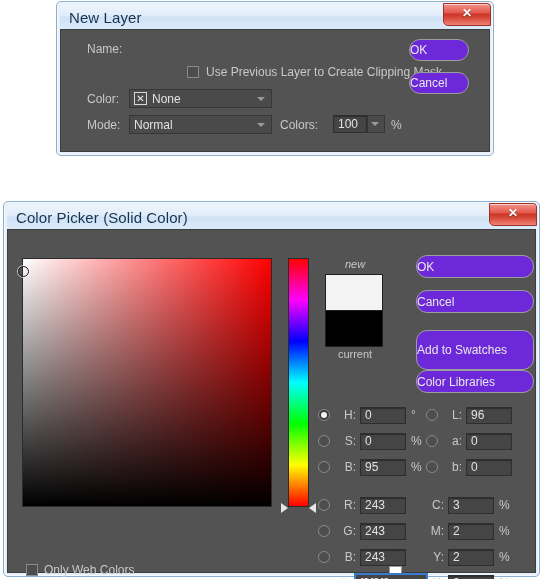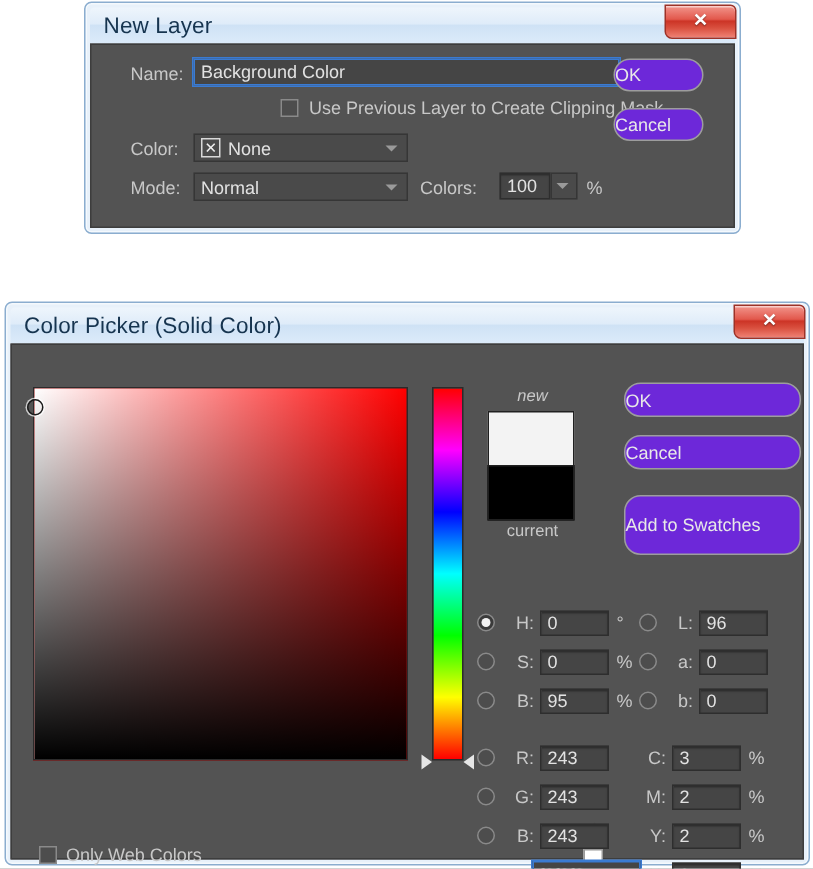--- a/index.html
+++ b/index.html
@@ -297,23 +297,20 @@
   <div class="win" id="new-layer">
     <div class="win-titlebar">
       <div class="win-title">New Layer</div>
       <div class="win-close">
         <div class="glyph">✕</div>
       </div>
     </div>
     <div class="win-body">
 
       <div class="lbl" style="position:absolute; left:26px; top:12px;">Name:</div>
-      <div class="field focused" style="position:absolute; left:68px; top:9px; width:284px; height:18px;">
-        <span>Background Color</span>
-      </div>
 
       <div class="cb" style="position:absolute; left:126px; top:36px;"></div>
       <div class="lbl" style="position:absolute; left:145px; top:35px;">Use Previous Layer to Create Clipping Mask</div>
 
       <div class="lbl" style="position:absolute; left:26px; top:62px;">Color:</div>
       <div class="select" style="position:absolute; left:68px; top:59px; width:143px; height:19px;">
         <span style="display:inline-flex;align-items:center;justify-content:center;width:13px;height:13px;border:1px solid #d8d8d8;font-size:10px;color:#efefef;margin-right:5px;box-sizing:border-box;">✕</span>
         <span>None</span>
         <span class="caret"></span>
       </div>
@@ -376,20 +373,23 @@
 
       <div class="pill" style="position:absolute; left:408px; top:25px; width:118px; height:23px;">
         <span>OK</span>
       </div>
       <div class="pill" style="position:absolute; left:408px; top:60px; width:118px; height:23px;">
         <span>Cancel</span>
       </div>
       <div class="pill" style="position:absolute; left:408px; top:100px; width:118px; height:40px;">
         <span>Add to Swatches</span>
       </div>
+      <div class="pill" style="position:absolute; left:408px; top:140px; width:118px; height:23px;">
+        <span>Color Libraries</span>
+      </div>
 
       <div class="num-row" style="left:310px; top:176px;">
         <span class="radio on"></span>
         <span class="lbl" style="width:20px; margin-left:6px;">H:</span>
         <span class="field num-in" style="margin-left:4px;">
           <span>0</span>
         </span>
         <span class="unit">°</span>
       </div>
       <div class="num-row" style="left:310px; top:202px;">

